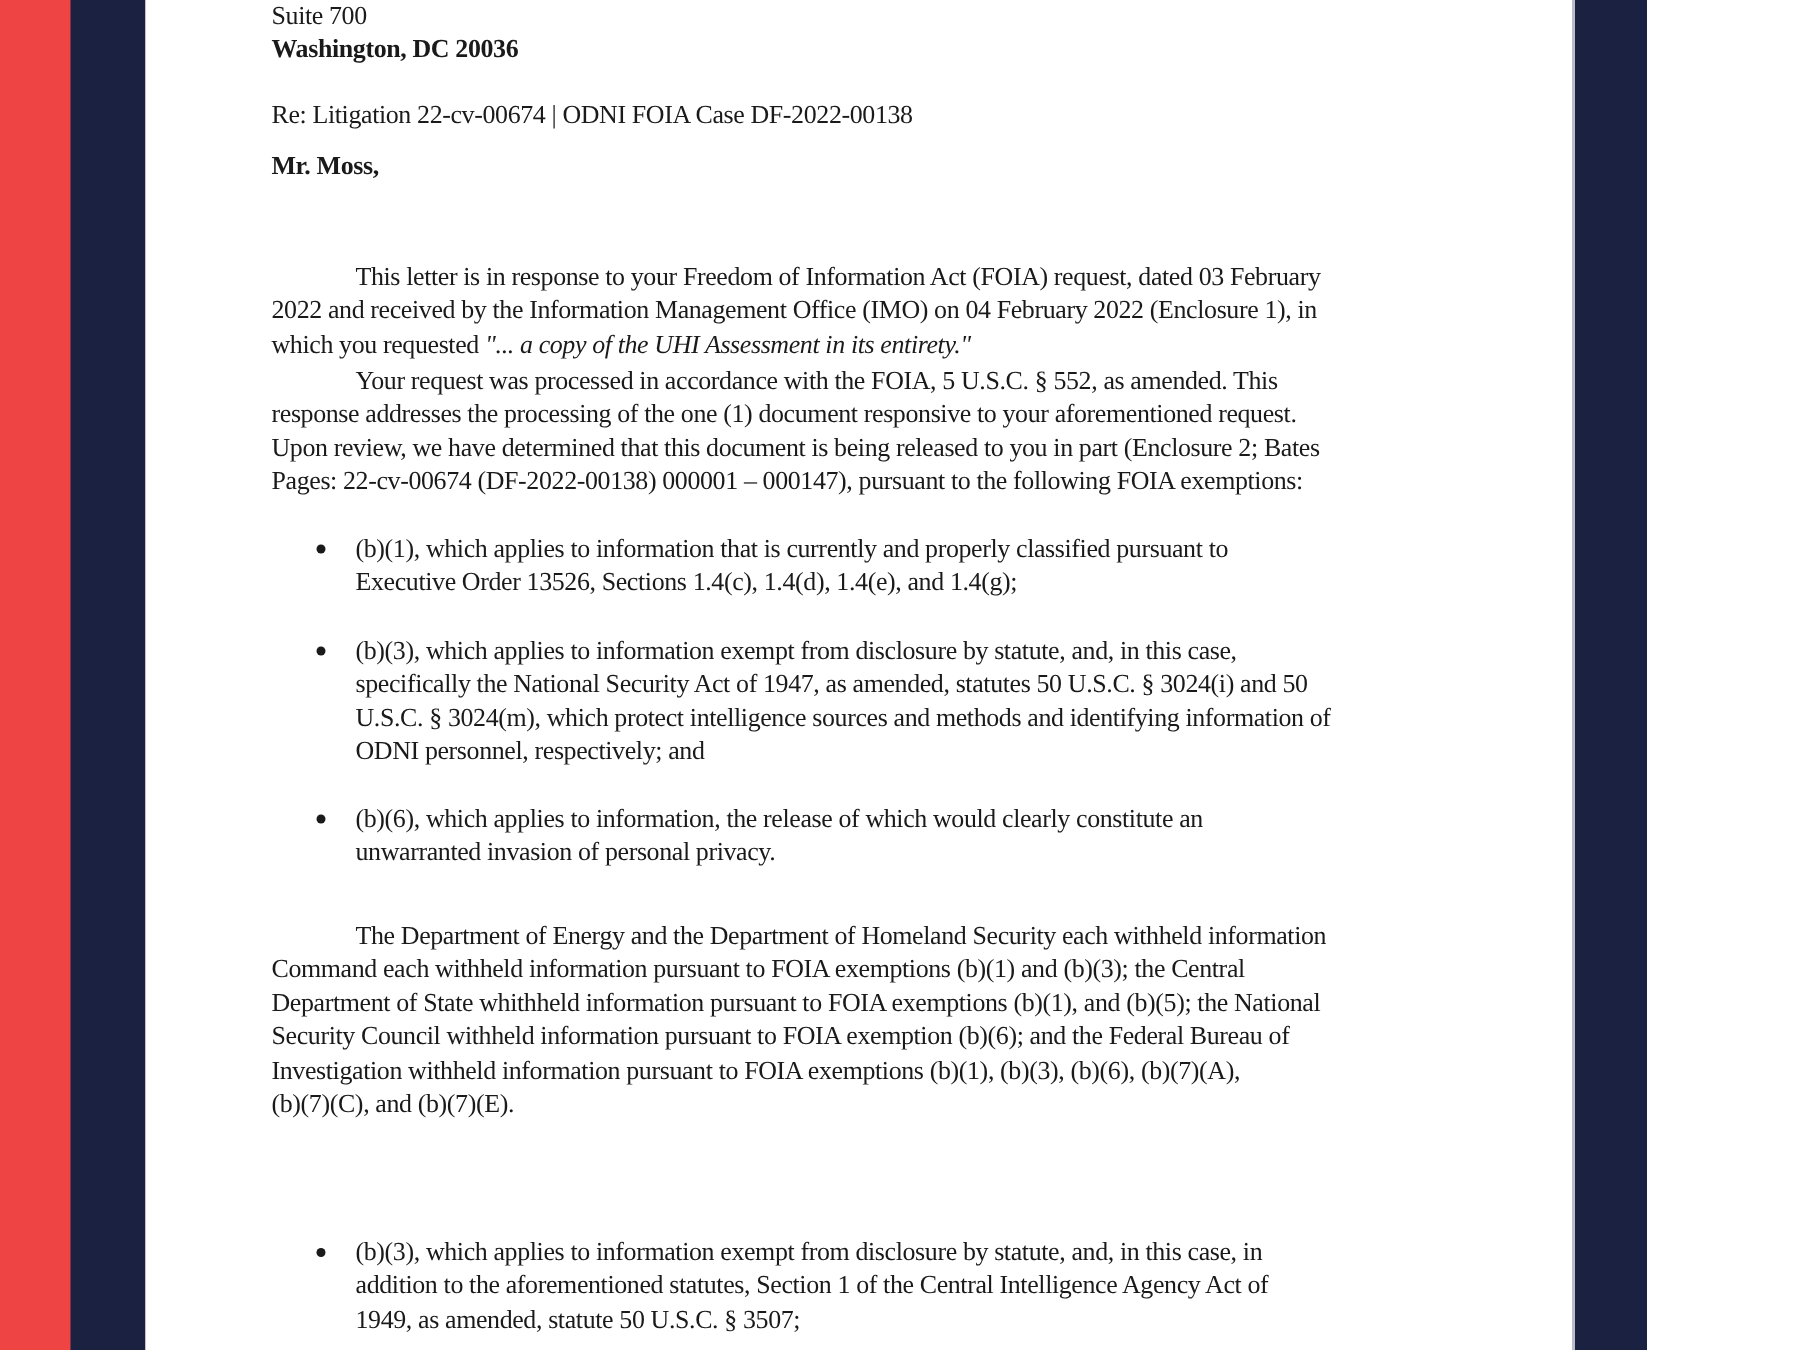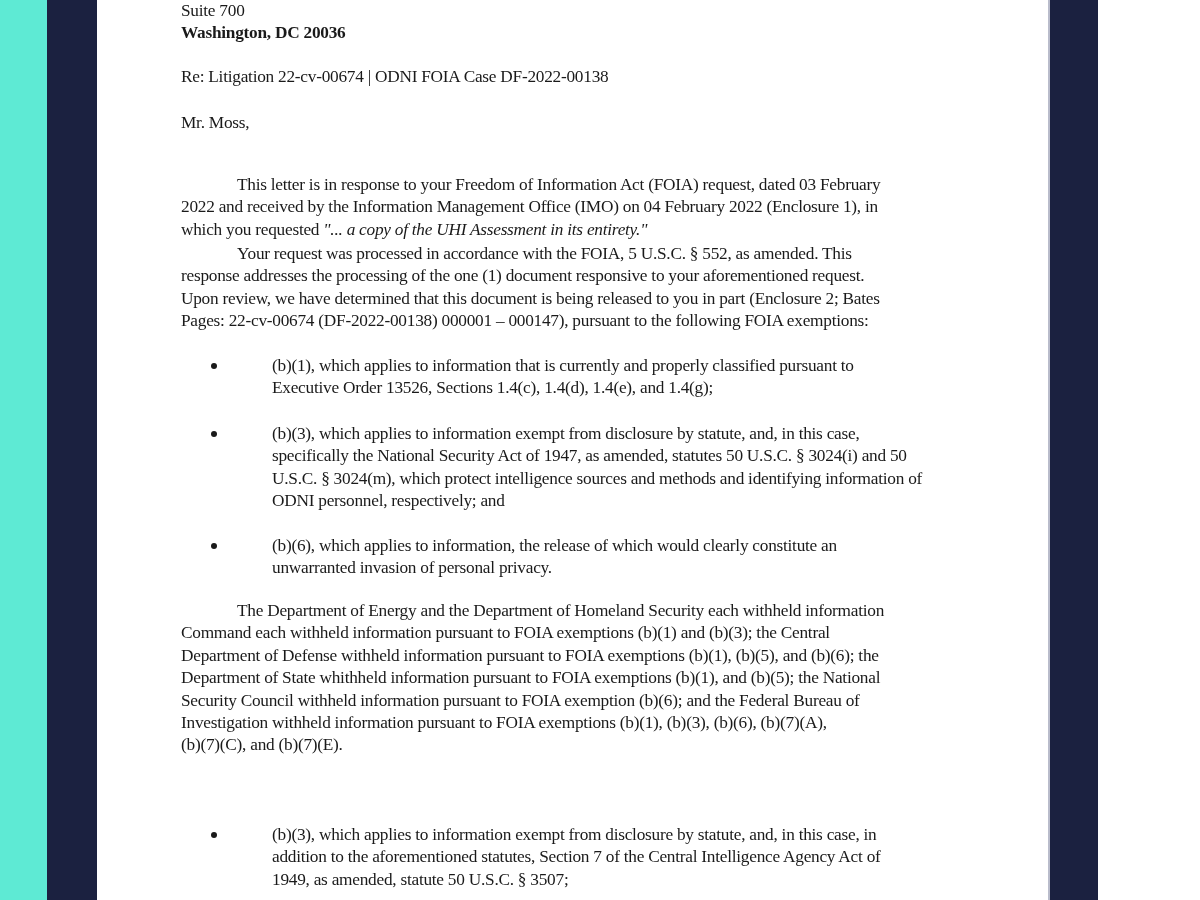--- a/index.html
+++ b/index.html
@@ -7,21 +7,21 @@
       padding: 0;
       width: 1200px;
       height: 900px;
       overflow: hidden;
       background: #ffffff;
     }
     .stage {
       position: relative;
       width: 1052px;
       height: 900px;
-      background: #5eead4;
+      background: #ef4444;
     }
     .band {
       position: absolute;
       top: 0;
       height: 900px;
       background: #1b2140;
     }
     .band.left { left: 47px; width: 50px; }
     .band.right { left: 1050px; width: 48px; }
     .band.left::after, .band.right::before {
@@ -59,39 +59,39 @@
     .bullet-item { position: absolute; left: 0; width: 800px; }
     .bullet-dot {
       position: absolute;
       left: 30px;
       top: 8px;
       width: 6px;
       height: 6px;
       border-radius: 50%;
       background: #1a1a1a;
     }
-    .bullet-text { position: absolute; left: 56px; margin-left: 35px; }
+    .bullet-text { position: absolute; left: 56px; }
     em { font-style: italic; }
   </style>
 </head>
 <body>
 
 <div class="stage">
   <div class="band left"></div>
   <div class="page"></div>
   <div class="band right"></div>
 
   <div class="doc">
 
     <span class="line abs" style="top:0px;">Suite 700</span>
     <span class="line abs" style="top:22px;font-weight:bold;">Washington, DC 20036</span>
 
     <span class="line abs" style="top:66px;">Re: Litigation 22-cv-00674 | ODNI FOIA Case DF-2022-00138</span>
 
-    <span class="line abs" style="top:112px;">Mr. Moss,</span>
+    <span class="line abs" style="top:100px;font-weight:bold;">Mr. Moss,</span>
 
     <div class="abs" style="top:155px;margin-top:19px;">
       <span class="line indent">This letter is in response to your Freedom of Information Act (FOIA) request, dated 03 February</span>
       <span class="line">2022 and received by the Information Management Office (IMO) on 04 February 2022 (Enclosure 1), in</span>
       <span class="line"><span>which you requested </span><em>"... a copy of the UHI Assessment in its entirety."</em></span>
     </div>
 
     <div class="abs" style="top:243px;font-family:Liberation Serif, serif;">
       <span class="line indent">Your request was processed in accordance with the FOIA, 5 U.S.C. § 552, as amended.  This</span>
       <span class="line">response addresses the processing of the one (1) document responsive to your aforementioned request.</span>
@@ -118,32 +118,31 @@
     </div>
 
     <div class="bullet-item" style="top:535px;">
       <span class="bullet-dot"></span>
       <div class="bullet-text">
         <span class="line">(b)(6), which applies to information, the release of which would clearly constitute an</span>
         <span class="line">unwarranted invasion of personal privacy.</span>
       </div>
     </div>
 
-    <div class="abs" style="top:600px;">
+    <div class="abs" style="top:613px;">
       <span class="line indent">The Department of Energy and the Department of Homeland Security each withheld information</span>
       <span class="line">Command each withheld information pursuant to FOIA exemptions (b)(1) and (b)(3); the Central</span>
-      <span class="line">Department of Defense withheld information pursuant to FOIA exemptions (b)(1), (b)(5), and (b)(6); the</span>
       <span class="line">Department of State whithheld information pursuant to FOIA exemptions (b)(1), and (b)(5); the National</span>
       <span class="line">Security Council withheld information pursuant to FOIA exemption (b)(6); and the Federal Bureau of</span>
       <span class="line">Investigation withheld information pursuant to FOIA exemptions (b)(1), (b)(3), (b)(6), (b)(7)(A),</span>
       <span class="line">(b)(7)(C), and (b)(7)(E).</span>
     </div>
 
     <div class="bullet-item" style="top:824px;">
       <span class="bullet-dot"></span>
       <div class="bullet-text">
         <span class="line">(b)(3), which applies to information exempt from disclosure by statute, and, in this case, in</span>
-        <span class="line">addition to the aforementioned statutes, Section 7 of the Central Intelligence Agency Act of</span>
+        <span class="line">addition to the aforementioned statutes, Section 1 of the Central Intelligence Agency Act of</span>
         <span class="line">1949, as amended, statute 50 U.S.C. § 3507;</span>
       </div>
     </div>
   </div>
 </div>
 
 </body></html>

